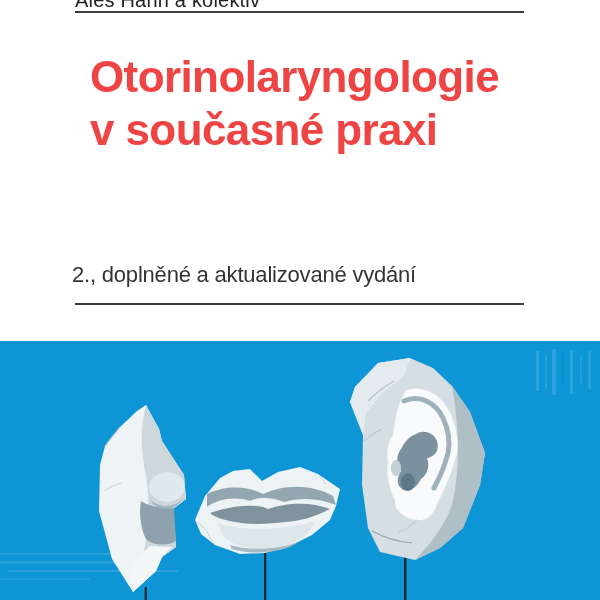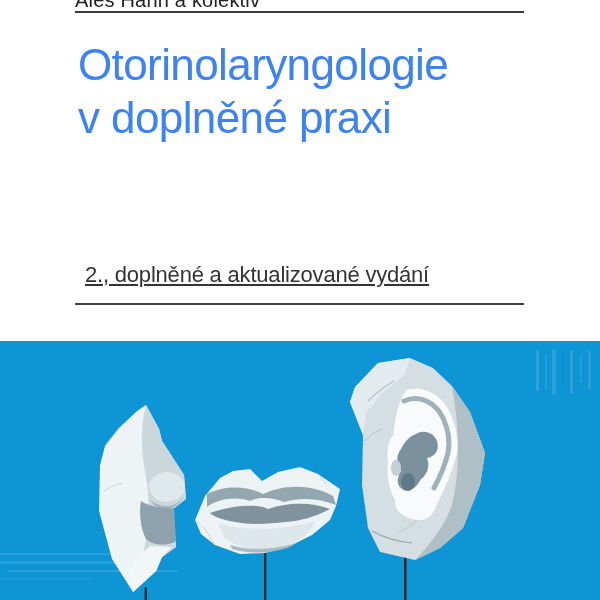--- a/index.html
+++ b/index.html
@@ -11,47 +11,47 @@
   .author{
     position:absolute;left:75px;top:-11px;font-size:20px;line-height:22px;
     color:#262224;letter-spacing:0.2px;white-space:nowrap;
   }
   .rule{
     position:absolute;left:75px;width:449px;height:2px;background:#3d3d3e;
   }
   .rule-top{top:11px;}
   .rule-bottom{top:303px;}
   .title{
-    position:absolute;left:74px;top:34px;margin:4px;
-    font-size:44px;line-height:53px;font-weight:normal;
-    color:#3b82f6;letter-spacing:-0.6px;
+    position:absolute;left:74px;top:34px;margin:16px;
+    font-size:44px;line-height:53px;font-weight:bold;
+    color:#ef4444;letter-spacing:-0.6px;
   }
   .title span{display:block;}
   .edition{
-    position:absolute;left:85px;top:261px;font-size:22px;line-height:28px;
-    color:#343434;letter-spacing:-0.2px;white-space:nowrap;text-decoration:underline;
+    position:absolute;left:72px;top:261px;font-size:22px;line-height:28px;
+    color:#343434;letter-spacing:-0.2px;white-space:nowrap;
   }
   .blue-panel{
     position:absolute;left:0;top:341px;width:600px;height:259px;
     background:#0d95d5;
   }
   .blue-panel svg{display:block;}
 </style>
 </head>
 <body>
 
 <div class="cover">
 
   <div class="author">Aleš Hahn a kolektiv</div>
 
   <div class="rule rule-top"></div>
 
   <h1 class="title">
     <span>Otorinolaryngologie</span>
-    <span>v doplněné praxi</span>
+    <span>v současné praxi</span>
   </h1>
 
   <div class="edition">2., doplněné a aktualizované vydání</div>
 
   <div class="rule rule-bottom"></div>
 
   <div class="blue-panel">
     <svg width="600" height="259" viewBox="0 0 600 259">
 
       <g>

